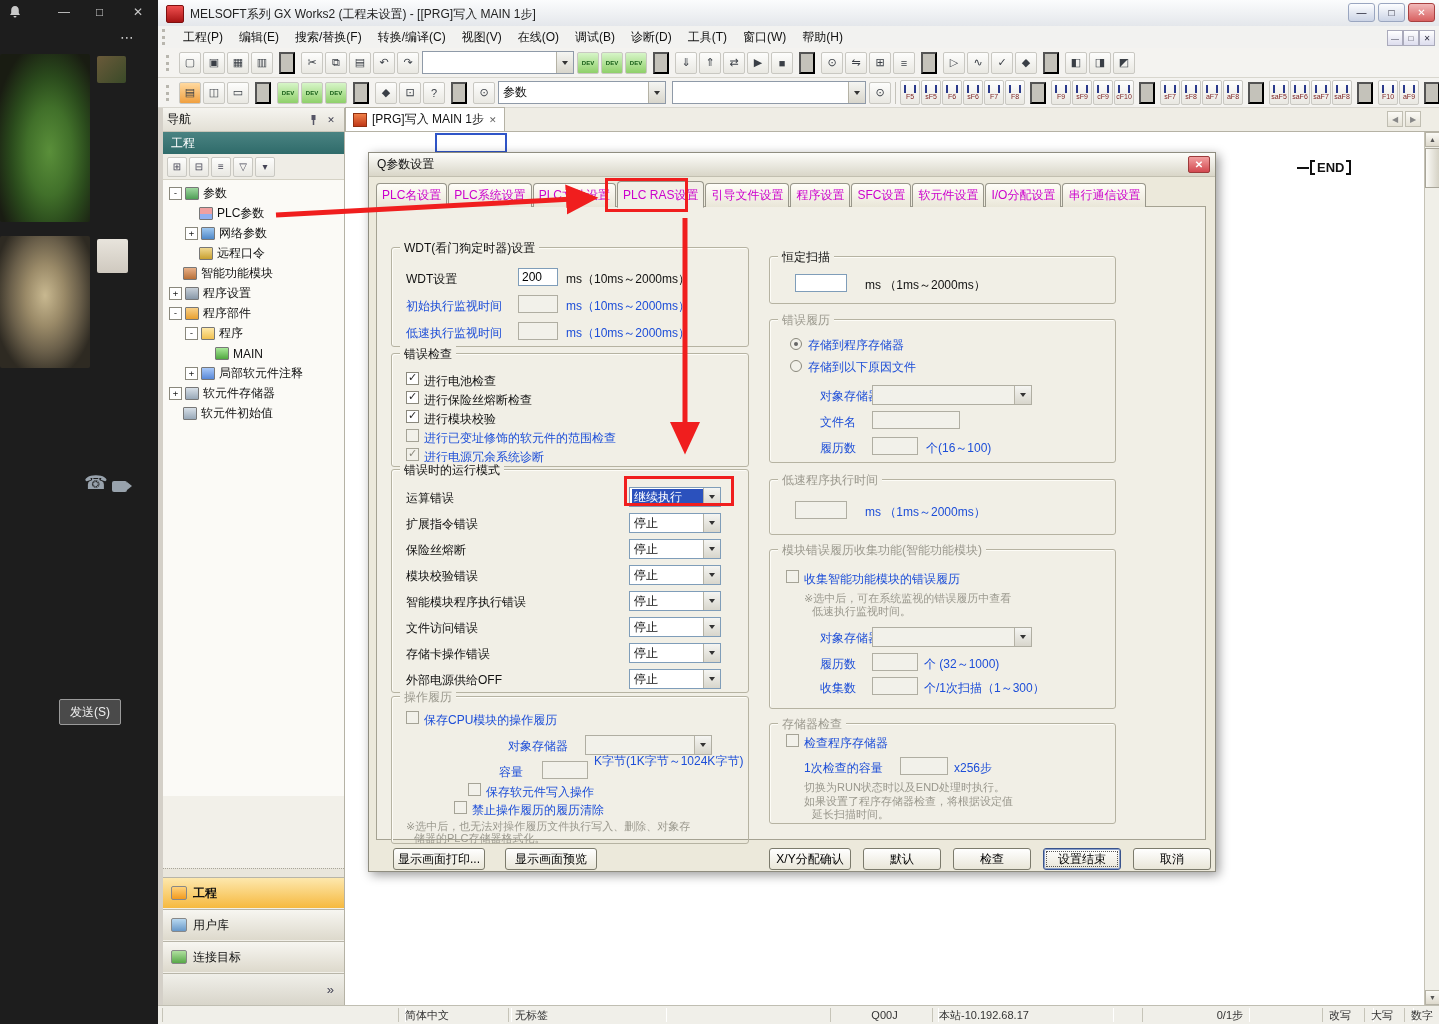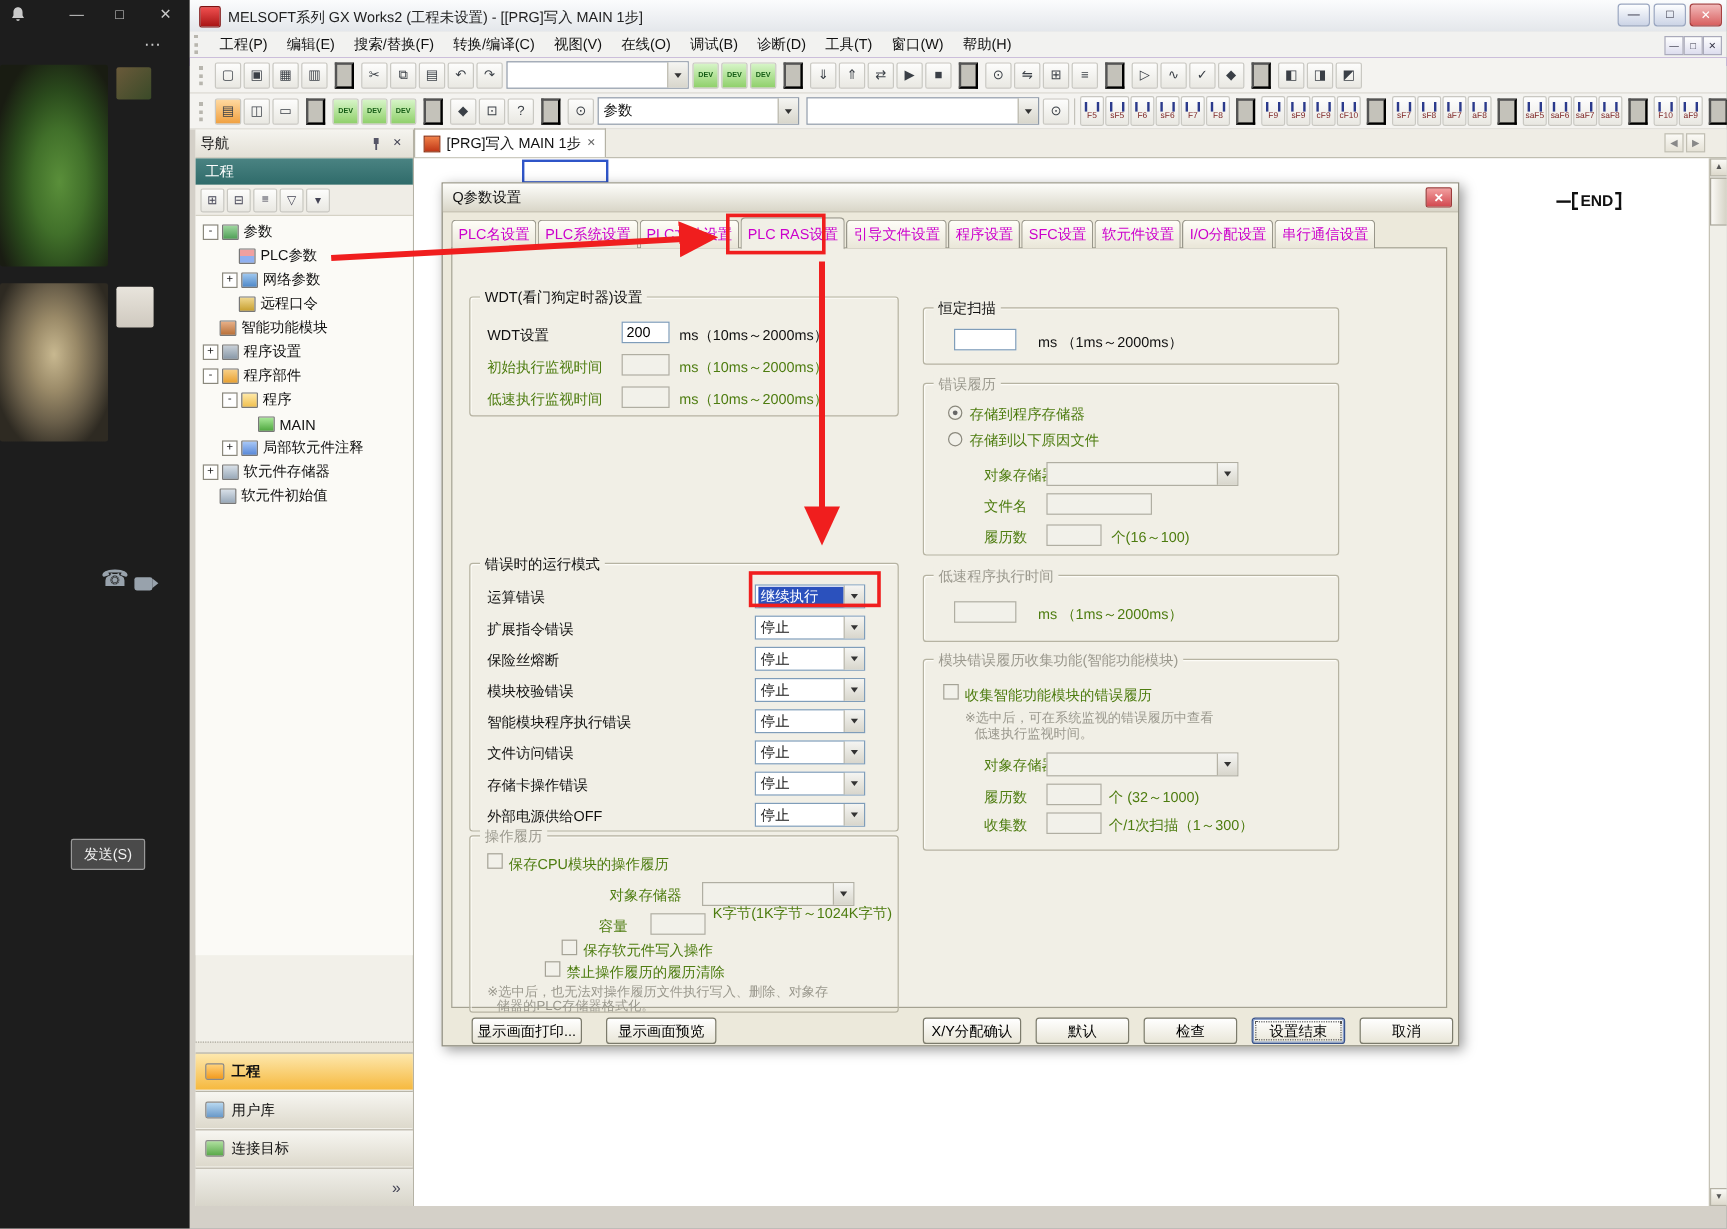--- a/index.html
+++ b/index.html
@@ -111,21 +111,21 @@
   #dlg-title{position:absolute;left:0;top:0;width:100%;height:24px;background:linear-gradient(#fdfdfa,#d9d6c8);border-bottom:1px solid #c2bfb0;display:flex;align-items:center;padding:0 8px;box-sizing:border-box;font-size:12px;}
   #dlg-close{position:absolute;right:5px;top:3px;width:22px;height:17px;background:linear-gradient(#f2a0a0,#d2484f);border:1px solid #9c3a3a;border-radius:2px;color:#fff;font-size:10px;font-weight:bold;display:flex;align-items:center;justify-content:center;padding:0;}
   #dlg-tabs{position:absolute;left:7px;top:29px;height:25px;display:flex;align-items:flex-end;z-index:4;}
   .dtab{border:1px solid #98968a;border-bottom:none;border-radius:4px 4px 0 0;background:linear-gradient(#fffef8,#e9e6d8);color:#cc00cc;padding:3px 5px;font-size:12px;white-space:nowrap;margin-right:1px;}
   .dtab.active{background:#f1efe6;border-bottom:1px solid #f1efe6;margin-bottom:-1px;padding-top:5px;}
   #tabpage{position:absolute;left:7px;top:53px;width:830px;height:634px;border:1px solid #a5a292;background:#f1efe6;box-sizing:border-box;}
   .gbox{position:absolute;border:1px solid #b6b3a2;border-radius:3px;box-shadow:inset 1px 1px 0 #fdfcf7;}
   .gtitle{position:absolute;top:-8px;left:8px;background:#f1efe6;padding:0 4px;font-size:12px;white-space:nowrap;}
   .disg > .gtitle{color:#9b998e;}
   .dlab{position:absolute;font-size:12px;white-space:nowrap;}
-  .dis{color:#4d7c0f;}
+  .dis{color:#1d4ed8;}
   .note{position:absolute;font-size:11px;color:#9b998e;white-space:nowrap;}
   .tinput{position:absolute;height:18px;border:1px solid #7f9db9;font:12px "Liberation Sans","DejaVu Sans",sans-serif;padding:0 3px;background:#fff;box-sizing:border-box;}
   .tinput.din{background:#f2f1ea;border-color:#b0aea2;}
   .combo{position:absolute;background:#fff;border:1px solid #7f9db9;height:20px;display:flex;align-items:center;box-sizing:border-box;}
   .combo .ctxt{flex:1;margin:2px 0 2px 2px;padding:0 2px;font-size:12px;white-space:nowrap;overflow:hidden;}
   .combo .ctxt.sel{background:#2b51bd;color:#fff;}
   .combo.din{background:#f2f1ea;border-color:#b0aea2;}
   .combo.din .ctxt{color:#9b998e;}
   .cbox{position:absolute;width:13px;height:13px;background:#fff;border:1px solid #8a887c;box-sizing:border-box;font-size:11px;font-weight:bold;color:#222;display:flex;align-items:center;justify-content:center;}
   .cbox.din{background:#f2f1ea;color:#8a887c;border-color:#a5a396;}
@@ -608,20 +608,33 @@
       <input class="tinput" style="left: 126px; top: 20px; width: 40px;" value="200">
       <span class="dlab" style="left:174px;top:23px">ms（10ms～2000ms）</span>
       <span class="dlab dis" style="left:14px;top:50px">初始执行监视时间</span>
       <input class="tinput din" style="left: 126px; top: 47px; width: 40px;" disabled="">
       <span class="dlab dis" style="left:174px;top:50px">ms（10ms～2000ms）</span>
       <span class="dlab dis" style="left:14px;top:77px">低速执行监视时间</span>
       <input class="tinput din" style="left: 126px; top: 74px; width: 40px;" disabled="">
       <span class="dlab dis" style="left:174px;top:77px">ms（10ms～2000ms）</span>
     </div>
 
+    <div class="gbox" style="left:22px;top:200px;width:356px;height:112px">
+      <span class="gtitle">错误检查</span>
+      <span class="cbox checked" style="left:14px;top:18px"></span>
+      <span class="dlab" style="left:32px;top:19px">进行电池检查</span>
+      <span class="cbox checked" style="left:14px;top:37px"></span>
+      <span class="dlab" style="left:32px;top:38px">进行保险丝熔断检查</span>
+      <span class="cbox checked" style="left:14px;top:56px"></span>
+      <span class="dlab" style="left:32px;top:57px">进行模块校验</span>
+      <span class="cbox din" style="left:14px;top:75px"></span>
+      <span class="dlab dis" style="left:32px;top:76px">进行已变址修饰的软元件的范围检查</span>
+      <span class="cbox din checked" style="left:14px;top:94px"></span>
+      <span class="dlab dis" style="left:32px;top:95px">进行电源冗余系统诊断</span>
+    </div>
 
     <div class="gbox" style="left:22px;top:316px;width:356px;height:222px">
       <span class="gtitle">错误时的运行模式</span>
 
       <span class="dlab" style="left:14px;top:20px">运算错误</span>
       <div class="combo" style="left:237px;top:17px;width:92px">
         <span class="ctxt sel">继续执行</span>
         <span class="cbtn">
             <span class="caret"></span>
           </span>
@@ -745,30 +758,52 @@
           </span>
       </div>
       <span class="dlab dis" style="left:50px;top:106px">履历数</span>
       <input class="tinput din" style="left: 102px; top: 103px; width: 46px;" disabled="">
       <span class="dlab dis" style="left:154px;top:106px">个 (32～1000)</span>
       <span class="dlab dis" style="left:50px;top:130px">收集数</span>
       <input class="tinput din" style="left: 102px; top: 127px; width: 46px;" disabled="">
       <span class="dlab dis" style="left:154px;top:130px">个/1次扫描（1～300）</span>
     </div>
 
+    <div class="gbox disg" style="left:400px;top:570px;width:345px;height:99px">
+      <span class="gtitle">存储器检查</span>
+      <span class="cbox din" style="left:16px;top:10px"></span>
+      <span class="dlab dis" style="left:34px;top:11px">检查程序存储器</span>
+      <span class="dlab dis" style="left:34px;top:36px">1次检查的容量</span>
+      <input class="tinput din" style="left: 130px; top: 33px; width: 48px;" disabled="">
+      <span class="dlab dis" style="left:184px;top:36px">x256步</span>
+      <span class="note" style="left:34px;top:56px">切换为RUN状态时以及END处理时执行。</span>
+      <span class="note" style="left:34px;top:70px">如果设置了程序存储器检查，将根据设定值</span>
+      <span class="note" style="left:42px;top:83px">延长扫描时间。</span>
+    </div>
 
     <button class="btn" style="left:24px;top:695px;width:92px">显示画面打印...</button>
     <button class="btn" style="left:136px;top:695px;width:92px">显示画面预览</button>
     <button class="btn" style="left:400px;top:695px;width:82px">X/Y分配确认</button>
     <button class="btn" style="left:494px;top:695px;width:78px">默认</button>
     <button class="btn" style="left:584px;top:695px;width:78px">检查</button>
     <button class="btn focus" style="left:674px;top:695px;width:78px">设置结束</button>
     <button class="btn" style="left:764px;top:695px;width:78px">取消</button>
   </div>
 
+  <div id="statusbar">
+    <span class="seg" style="left:4px;width:230px"></span>
+    <span class="seg" style="left:240px;width:100px">简体中文</span>
+    <span class="seg" style="left:350px;width:145px">无标签</span>
+    <span class="seg" style="left:672px;width:95px;justify-content:center">Q00J</span>
+    <span class="seg" style="left:774px;width:168px">本站-10.192.68.17</span>
+    <span class="seg" style="left:984px;width:94px;justify-content:flex-end">0/1步</span>
+    <span class="seg" style="left:1164px;width:38px">改写</span>
+    <span class="seg" style="left:1206px;width:36px">大写</span>
+    <span class="seg" style="left:1246px;width:33px">数字</span>
+  </div>
 
   <div class="ann-rect" style="left:605px;top:178px;width:83px;height:34px"></div>
   <div class="ann-rect" style="left:624px;top:476px;width:110px;height:30px"></div>
   <svg id="annot">
     <defs>
       <marker id="ah" markerWidth="7" markerHeight="7" refX="5.2" refY="3" orient="auto">
         <path d="M0,0 L6.5,3 L0,6 z" fill="#f01e1e"></path>
       </marker>
     </defs>
     <line x1="276" y1="215" x2="592" y2="198" stroke="#f01e1e" stroke-width="5" marker-end="url(#ah)"></line>

